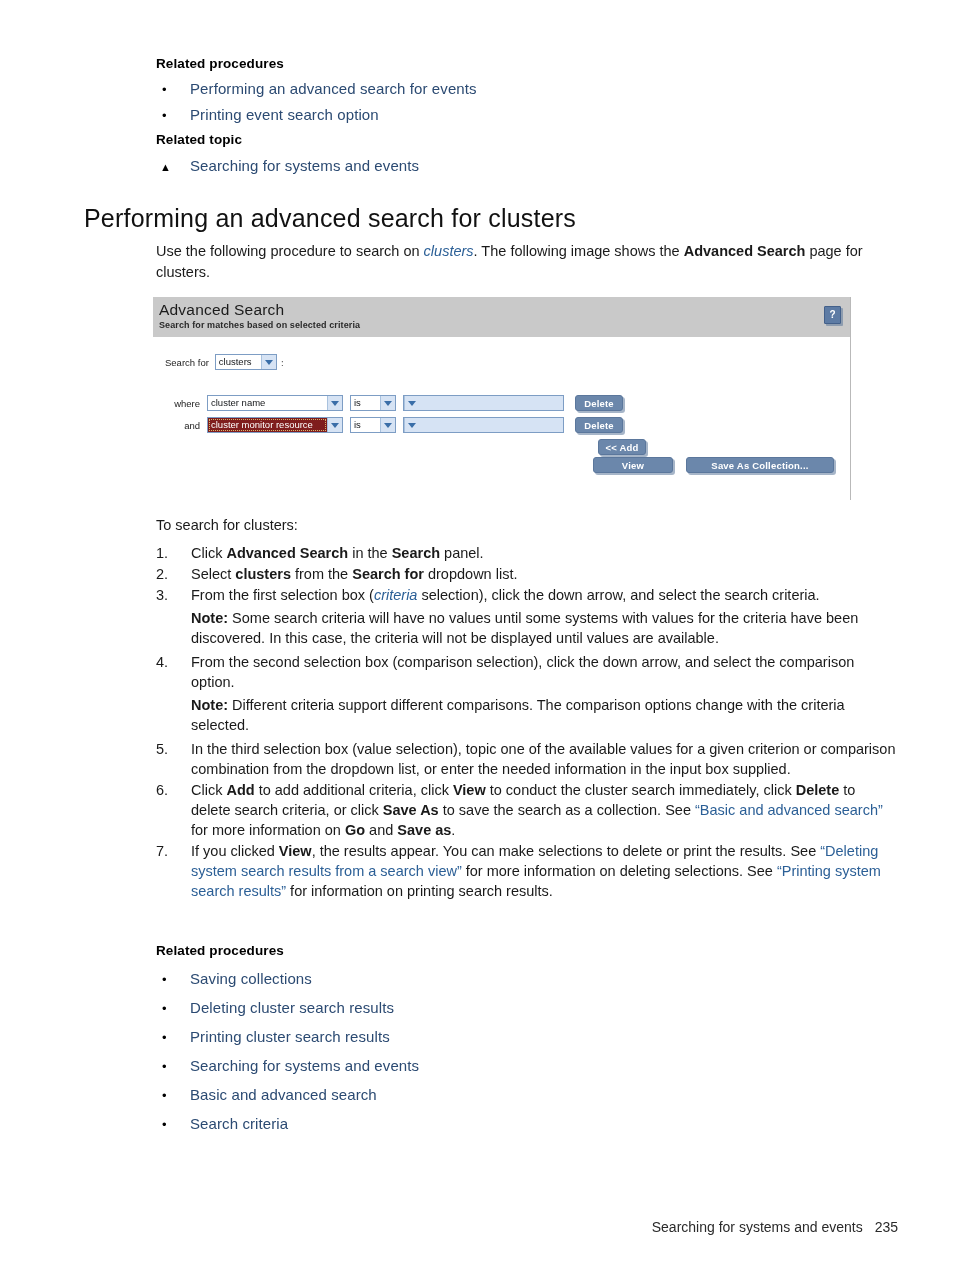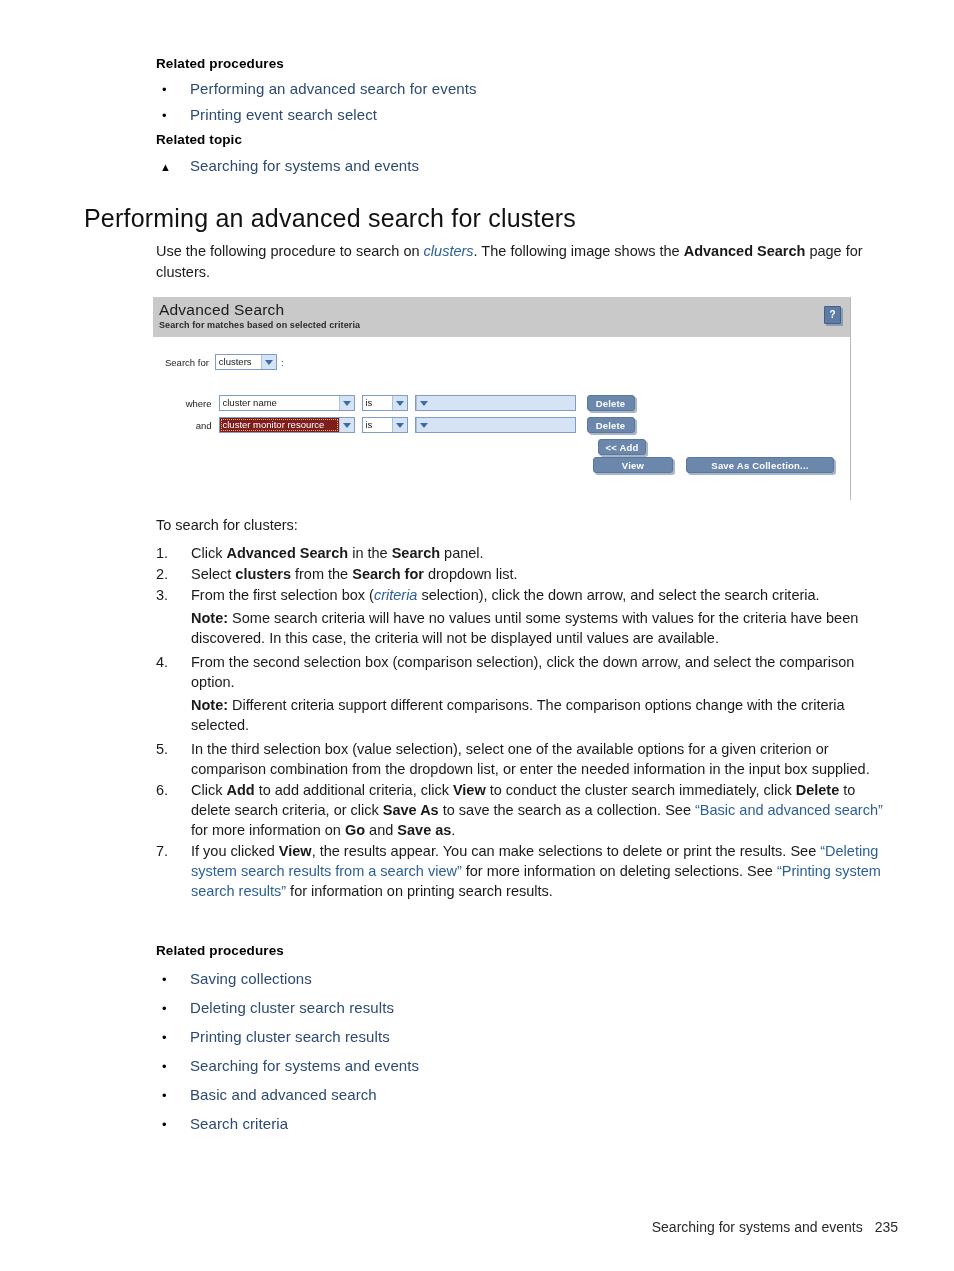--- a/index.html
+++ b/index.html
@@ -219,21 +219,20 @@
   .crit-rows {
     position: absolute;
     left: 12px;
     top: 58px;
   }
   .crit-row {
     display: flex;
     align-items: center;
     height: 16px;
     margin-bottom: 6px;
-    justify-content: center;
   }
   .crit-conj {
     width: 42px;
     flex: 0 0 42px;
     text-align: right;
     font-size: 9.5px;
     color: #1c1c1c;
     padding-right: 7px;
     box-sizing: border-box;
     font-family: "Liberation Sans", sans-serif;
@@ -344,21 +343,21 @@
 
   <div id="top-related">
     <div class="bold-head">Related procedures</div>
 
     <div class="bullet-row">
       <span class="bullet-mark">•</span>
       <span class="link">Performing an advanced search for events</span>
     </div>
     <div class="bullet-row">
       <span class="bullet-mark">•</span>
-      <span class="link">Printing event search select</span>
+      <span class="link">Printing event search option</span>
     </div>
 
     <div class="bold-head sec2" style="margin-top:2px;margin-bottom:10px;">Related topic</div>
 
     <div class="bullet-row">
       <span class="tri-mark">▲</span>
       <span class="link">Searching for systems and events</span>
     </div>
   </div>
 
@@ -459,21 +458,21 @@
     <div class="step">
       <span class="step-num">4.</span>
       <span class="step-body">
         <span>From the second selection box (comparison selection), click the down arrow, and select the comparison option.</span>
         <span class="note" style="display:block"><b>Note:</b> Different criteria support different comparisons. The comparison options change with the criteria selected.</span>
       </span>
     </div>
 
     <div class="step">
       <span class="step-num">5.</span>
-      <span class="step-body">In the third selection box (value selection), select one of the available options for a given criterion or comparison combination from the dropdown list, or enter the needed information in the input box supplied.</span>
+      <span class="step-body">In the third selection box (value selection), topic one of the available values for a given criterion or comparison combination from the dropdown list, or enter the needed information in the input box supplied.</span>
     </div>
 
     <div class="step">
       <span class="step-num">6.</span>
       <span class="step-body">Click <b>Add</b> to add additional criteria, click <b>View</b> to conduct the cluster search immediately, click <b>Delete</b> to delete search criteria, or click <b>Save As</b> to save the search as a collection. See <span class="blue-link">“Basic and advanced search”</span> for more information on <b>Go</b> and <b>Save as</b>.</span>
     </div>
 
     <div class="step">
       <span class="step-num">7.</span>
       <span class="step-body">If you clicked <b>View</b>, the results appear. You can make selections to delete or print the results. See <span class="blue-link">“Deleting system search results from a search view”</span> for more information on deleting selections. See <span class="blue-link">“Printing system search results”</span> for information on printing search results.</span>

